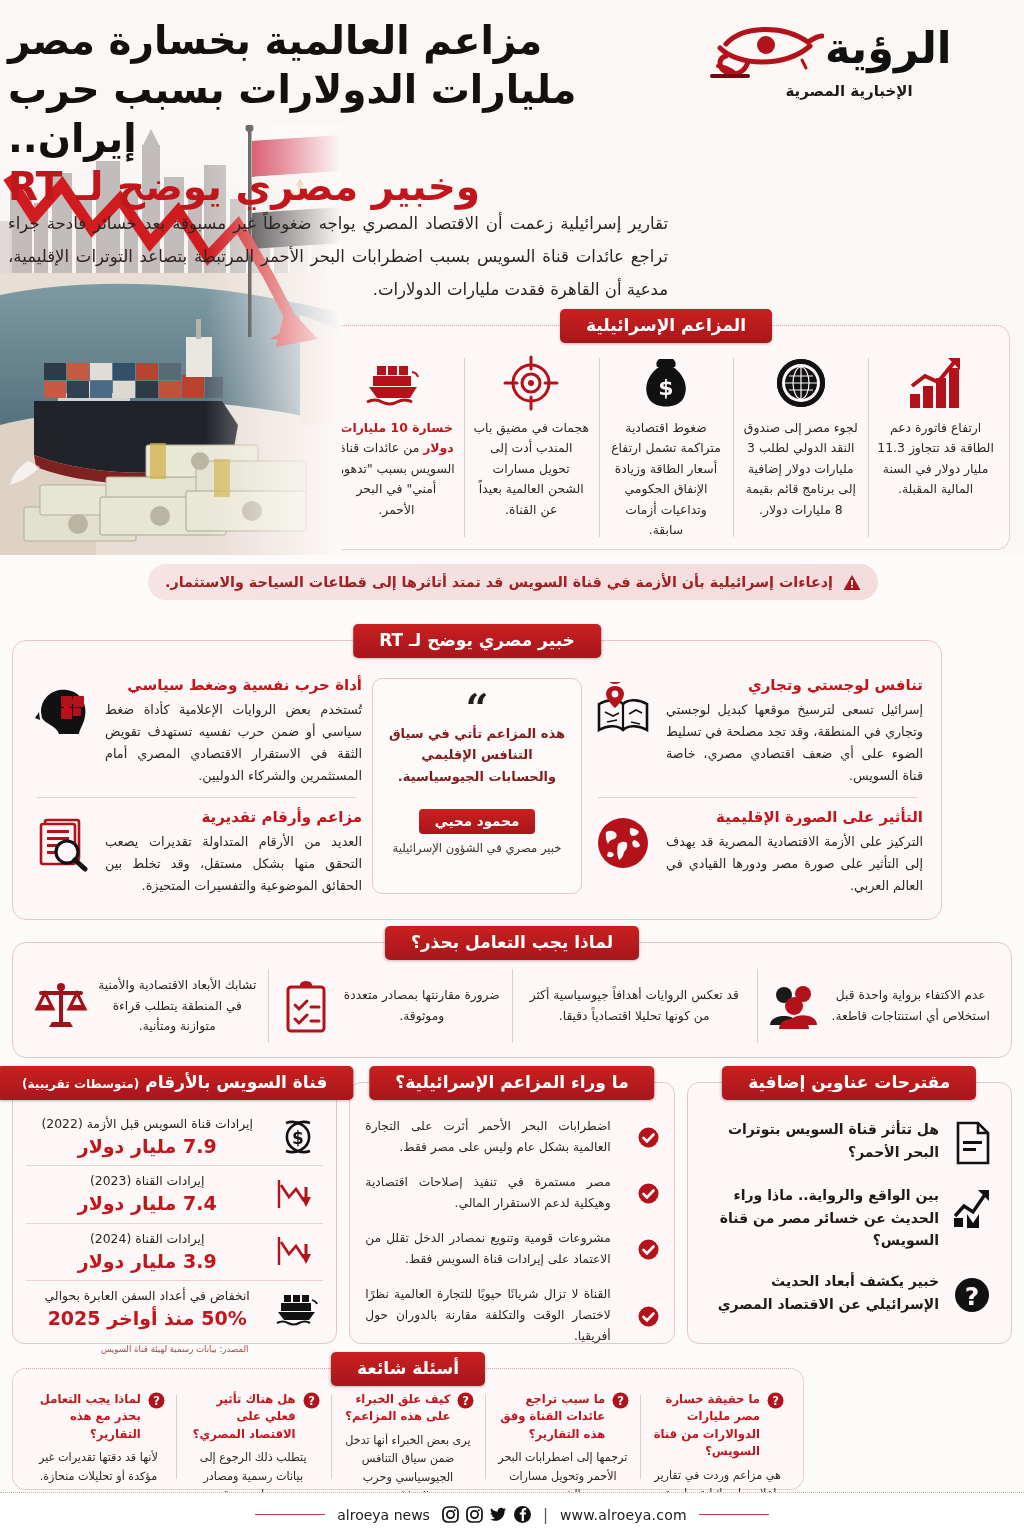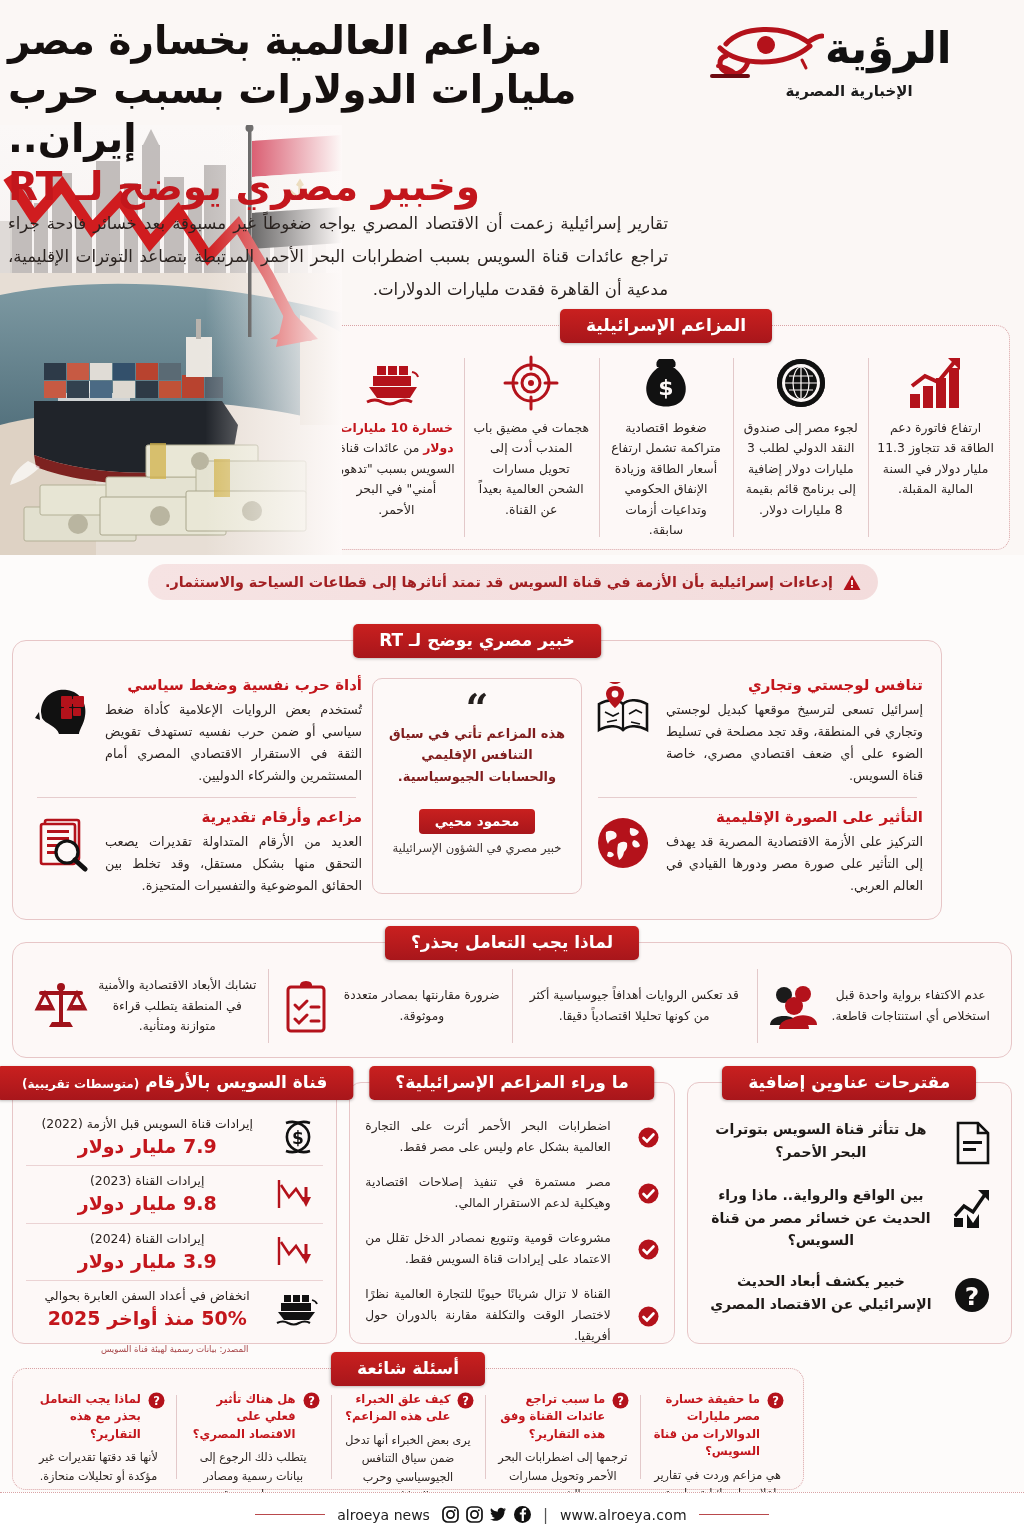--- a/index.html
+++ b/index.html
@@ -137,21 +137,21 @@
   .source { font-size:8.6px; color:#a64447; text-align:center; margin-top:6px;}
 
   
   .chkrow { display:flex; gap:26px; align-items:center; padding:7px 2px;}
   .chkrow .ic { width:22px; flex:0 0 22px; padding-top:2px;}
   .chkrow p { font-size:12.2px; line-height:1.72; color:#2c2421; text-align:justify; flex:1;}
 
   
   .hrow { display:flex; gap:11px; align-items:flex-start; padding:9px 2px;}
   .hrow .ic { width:46px; flex:0 0 46px; display:flex; align-items:flex-start; justify-content:center; padding-top:2px;}
-  .hrow p { font-size:14px; line-height:1.62; color:#1f1a17; font-weight:bold; flex:1;text-align:center;}
+  .hrow p { font-size:14px; line-height:1.62; color:#1f1a17; font-weight:bold; flex:1;}
 
   
   .faq { position:absolute; top:1368px; left:12px; width:792px; height:122px; }
   .faq-row { display:flex; height:100%; padding:22px 8px 6px;}
   .fitem { flex:1; padding:0 11px; position:relative;}
   .fitem + .fitem::after{
     content:""; position:absolute; right:-1px; top:4px; bottom:4px; border-right:1px solid #e3c9ca;
   }
   .fq { display:flex; gap:7px; align-items:flex-start;}
   .fq .ic { width:17px; flex:0 0 17px; padding-top:1px;}
@@ -681,21 +681,21 @@
           <div class="ic">
             <svg width="44" height="36" viewBox="0 0 44 36">
               <path d="M3,3 v28" stroke="#b4121b" stroke-width="2.4"></path>
               <polyline points="5,8 13,20 20,12 28,24" fill="none" stroke="#b4121b" stroke-width="2.6"></polyline>
               <path d="M30,10 v14" stroke="#b4121b" stroke-width="3"></path>
               <polygon points="25,20 35,20 30,30" fill="#b4121b"></polygon>
             </svg>
           </div>
           <div class="bd">
             <div class="lbl">إيرادات القناة (2023)</div>
-            <div class="val">9.8 مليار دولار</div>
+            <div class="val">7.4 مليار دولار</div>
           </div>
         </div>
         <div class="numrow">
           <div class="ic">
             <svg width="44" height="36" viewBox="0 0 44 36">
               <path d="M3,3 v28" stroke="#b4121b" stroke-width="2.4"></path>
               <polyline points="5,8 13,20 20,12 28,24" fill="none" stroke="#b4121b" stroke-width="2.6"></polyline>
               <path d="M30,10 v14" stroke="#b4121b" stroke-width="3"></path>
               <polygon points="25,20 35,20 30,30" fill="#b4121b"></polygon>
             </svg>

